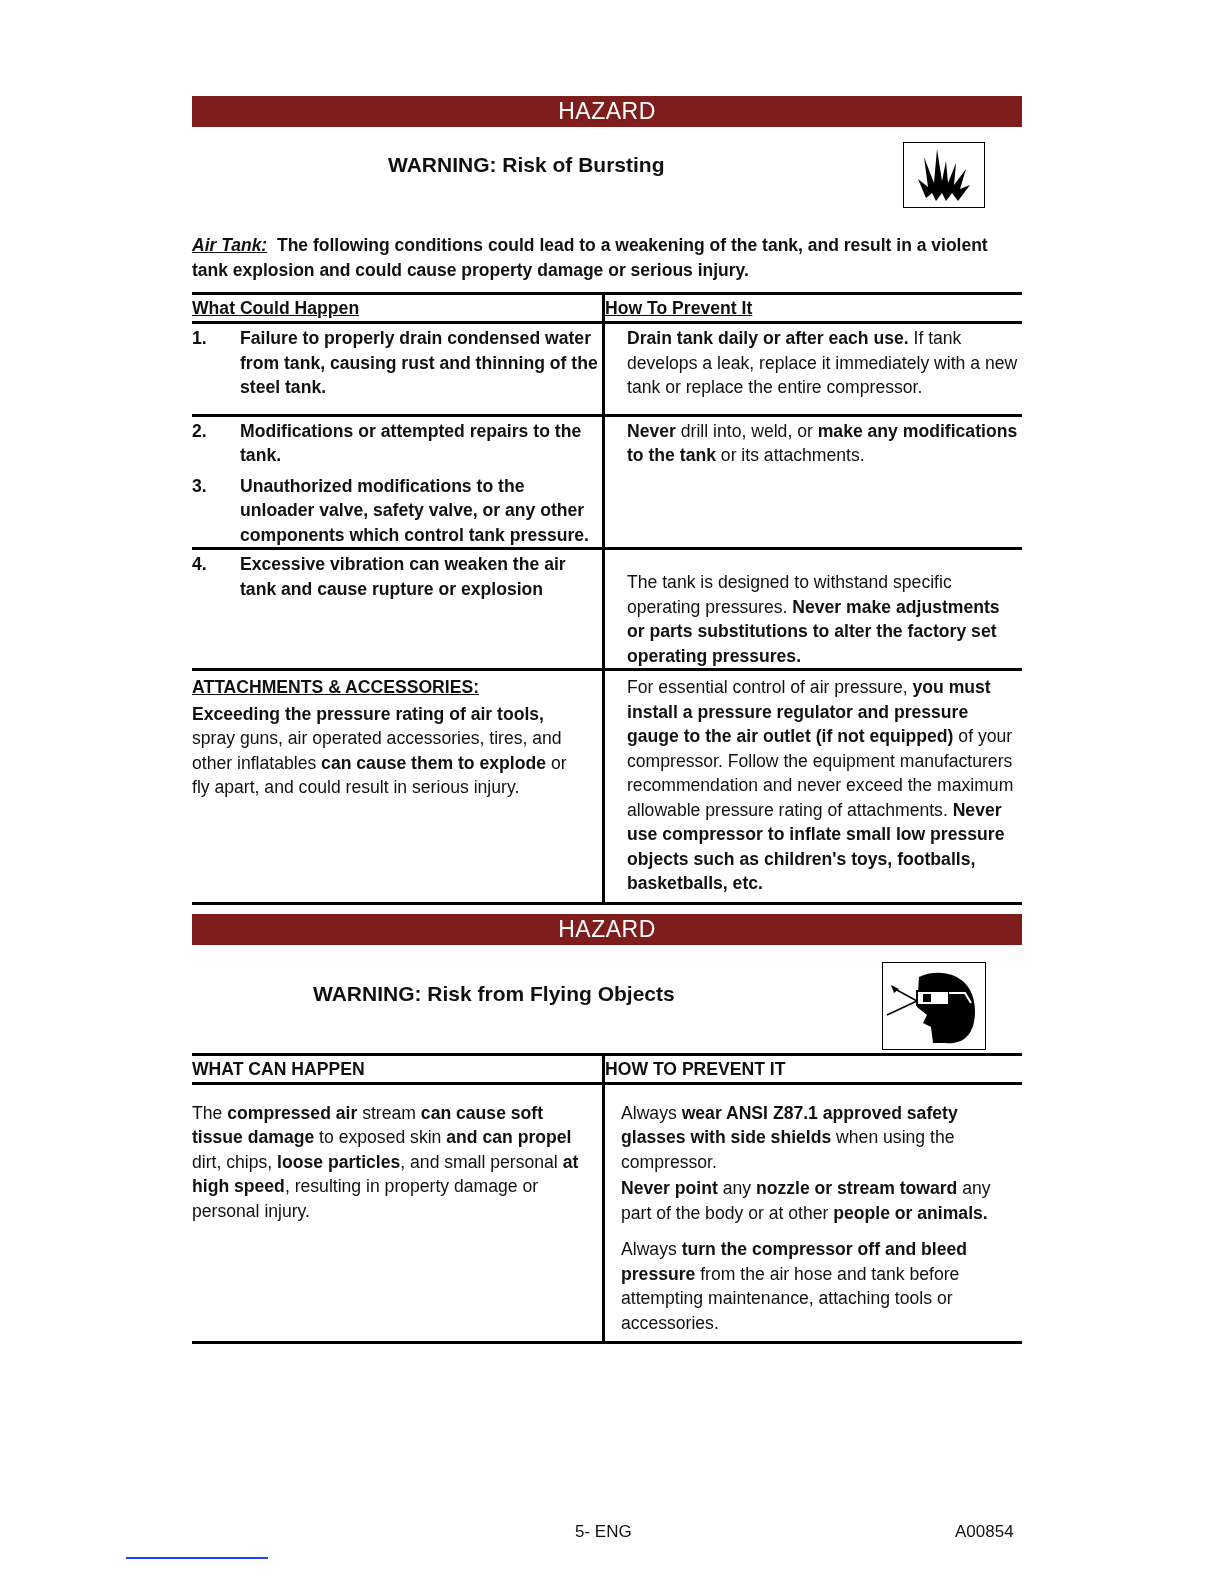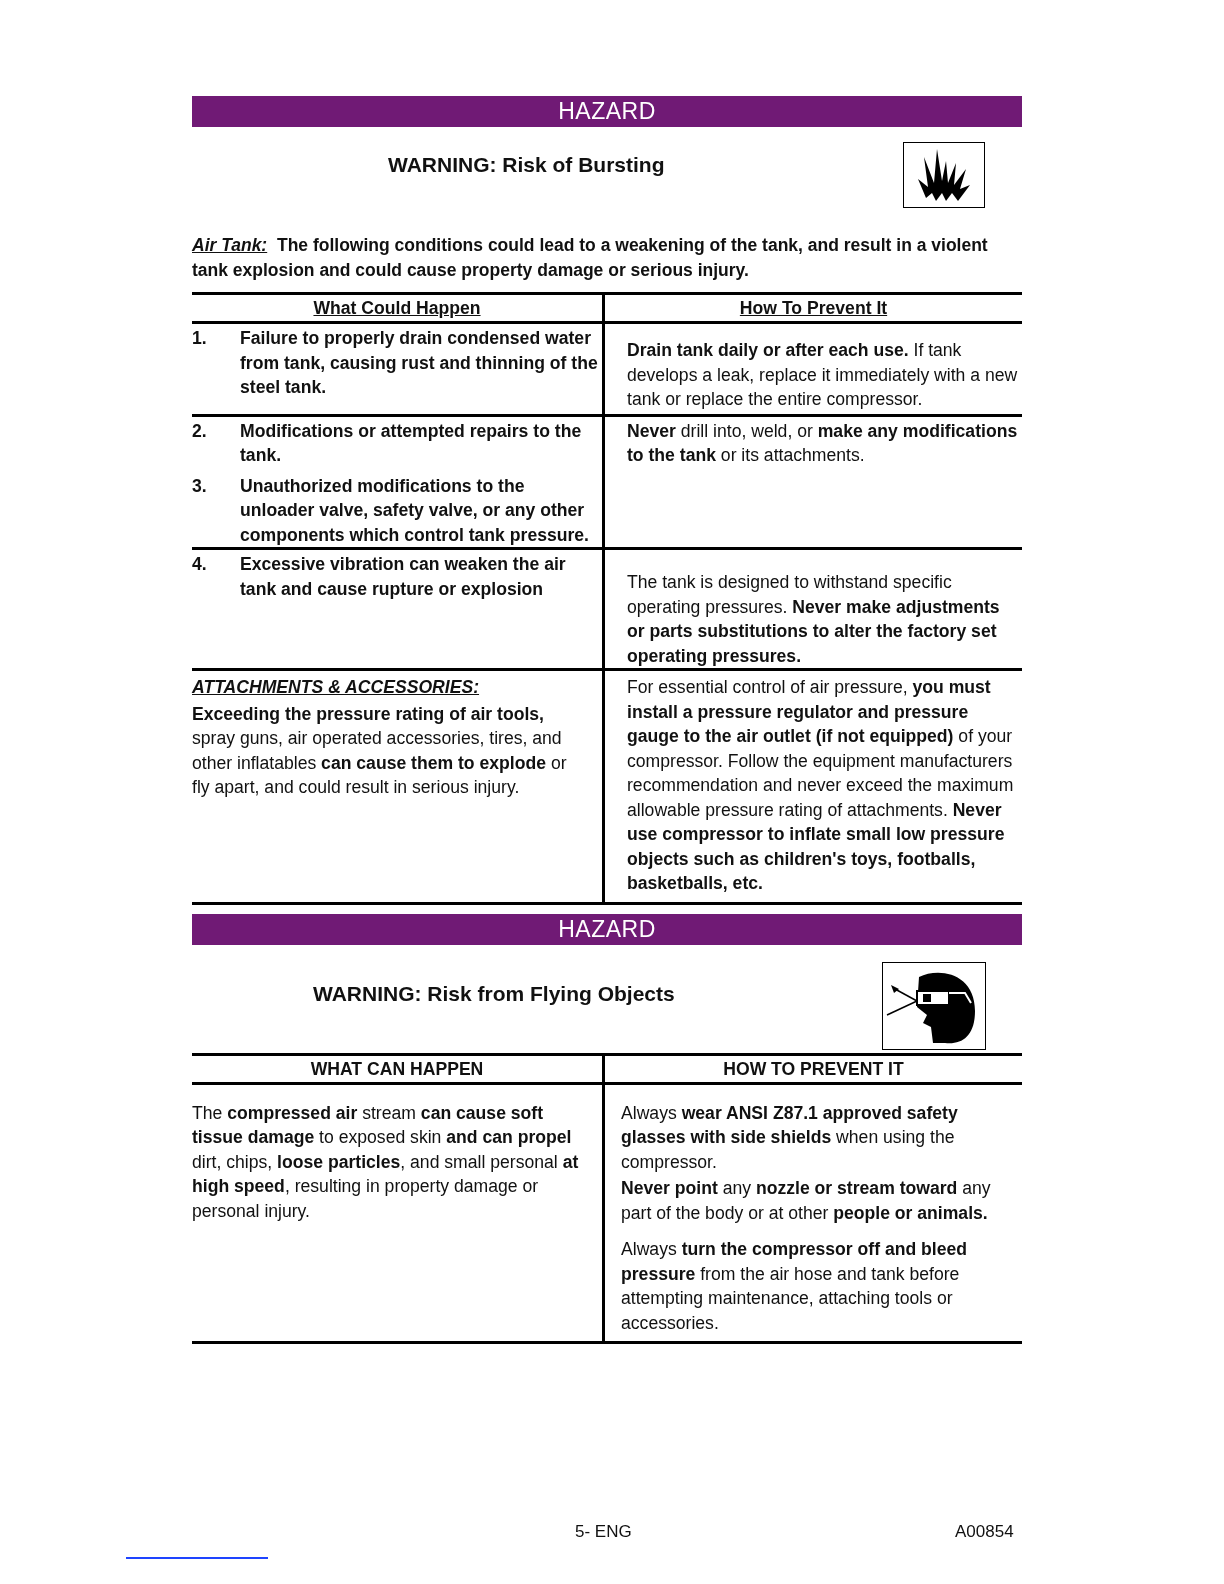--- a/index.html
+++ b/index.html
@@ -1,36 +1,36 @@
 <!DOCTYPE html>
 <html><head>
 <meta charset="utf-8">
 <style>
   html, body { margin: 0; padding: 0; background: #ffffff; }
   body { width: 1224px; height: 1584px; position: relative; overflow: hidden;
          font-family: "Liberation Sans", sans-serif; color: #111; }
   .page { position: absolute; left: 192px; top: 96px; width: 830px; }
-  .hazard-bar { background: #701a75; color: #fff; height: 31px; line-height: 31px;
+  .hazard-bar { background: #7f1d1d; color: #fff; height: 31px; line-height: 31px;
                 text-align: center; font-size: 23px; letter-spacing: 0.5px; }
   .warn-row { position: relative; height: 110px; }
   .warn-title { position: absolute; font-size: 21px; font-weight: bold; }
   .symbol { position: absolute; border: 1.5px solid #000; background: #fff; }
   .intro { font-size: 17.5px; font-weight: bold; line-height: 25px; margin-top: -6px; }
   .intro .lead { font-style: italic; text-decoration: underline; }
   table.hz { width: 830px; border-collapse: collapse; table-layout: fixed; }
   table.hz td { vertical-align: top; font-size: 17.6px; line-height: 24.5px; padding: 0; }
   table.hz td.left { border-right: 3px solid #000; width: 410px; }
   table.hz td.right { padding-left: 22px; }
-  table.hz tr.hdr td { text-align: center; font-weight: bold; text-decoration: underline;
+  table.hz tr.hdr td { text-align: left; font-weight: bold; text-decoration: underline;
                        border-top: 3px solid #000; border-bottom: 3px solid #000; line-height: 26px; margin-top: 42px; }
   table.hz tr.row td { border-bottom: 3px solid #000; }
   .item { display: flex; font-weight: bold; }
   .item .num { width: 48px; flex: none; }
   .b { font-weight: bold; }
-  .sub-title { font-style: italic; font-weight: bold; text-decoration: underline; }
+  .sub-title { font-weight: bold; text-decoration: underline; }
   .hz2 tr.hdr td { text-decoration: none !important; }
   .footer { position: absolute; top: 1522px; font-size: 17px; }
   .corner-line { position: absolute; left: 126px; top: 1557px; width: 142px; height: 2px; background: #1e44ff; }
 </style>
 </head>
 <body>
 
 <div class="page">
 
   <div class="hazard-bar">
@@ -55,21 +55,21 @@
       <td class="left">What Could Happen</td>
       <td class="right" style="padding-left:0;">How To Prevent It</td>
     </tr>
     <tr class="row">
       <td class="left" style="padding:2px 0 14px 0;">
         <div class="item">
           <span class="num">1.</span>
           <span>Failure to properly drain condensed water from tank, causing rust and thinning of the steel tank.</span>
         </div>
       </td>
-      <td class="right" style="padding-top:14px;margin-top:27px;">
+      <td class="right" style="padding-top:2px;margin-top:27px;">
         <span class="b">Drain tank daily or after each use.</span><span> If tank develops a leak, replace it immediately with a new tank or replace the entire compressor.</span>
       </td>
     </tr>
     <tr class="row">
       <td class="left" style="padding:2px 0 0 0;">
         <div class="item">
           <span class="num">2.</span>
           <span>Modifications or attempted repairs to the tank.</span>
         </div>
         <div class="item" style="margin-top:6px;">

